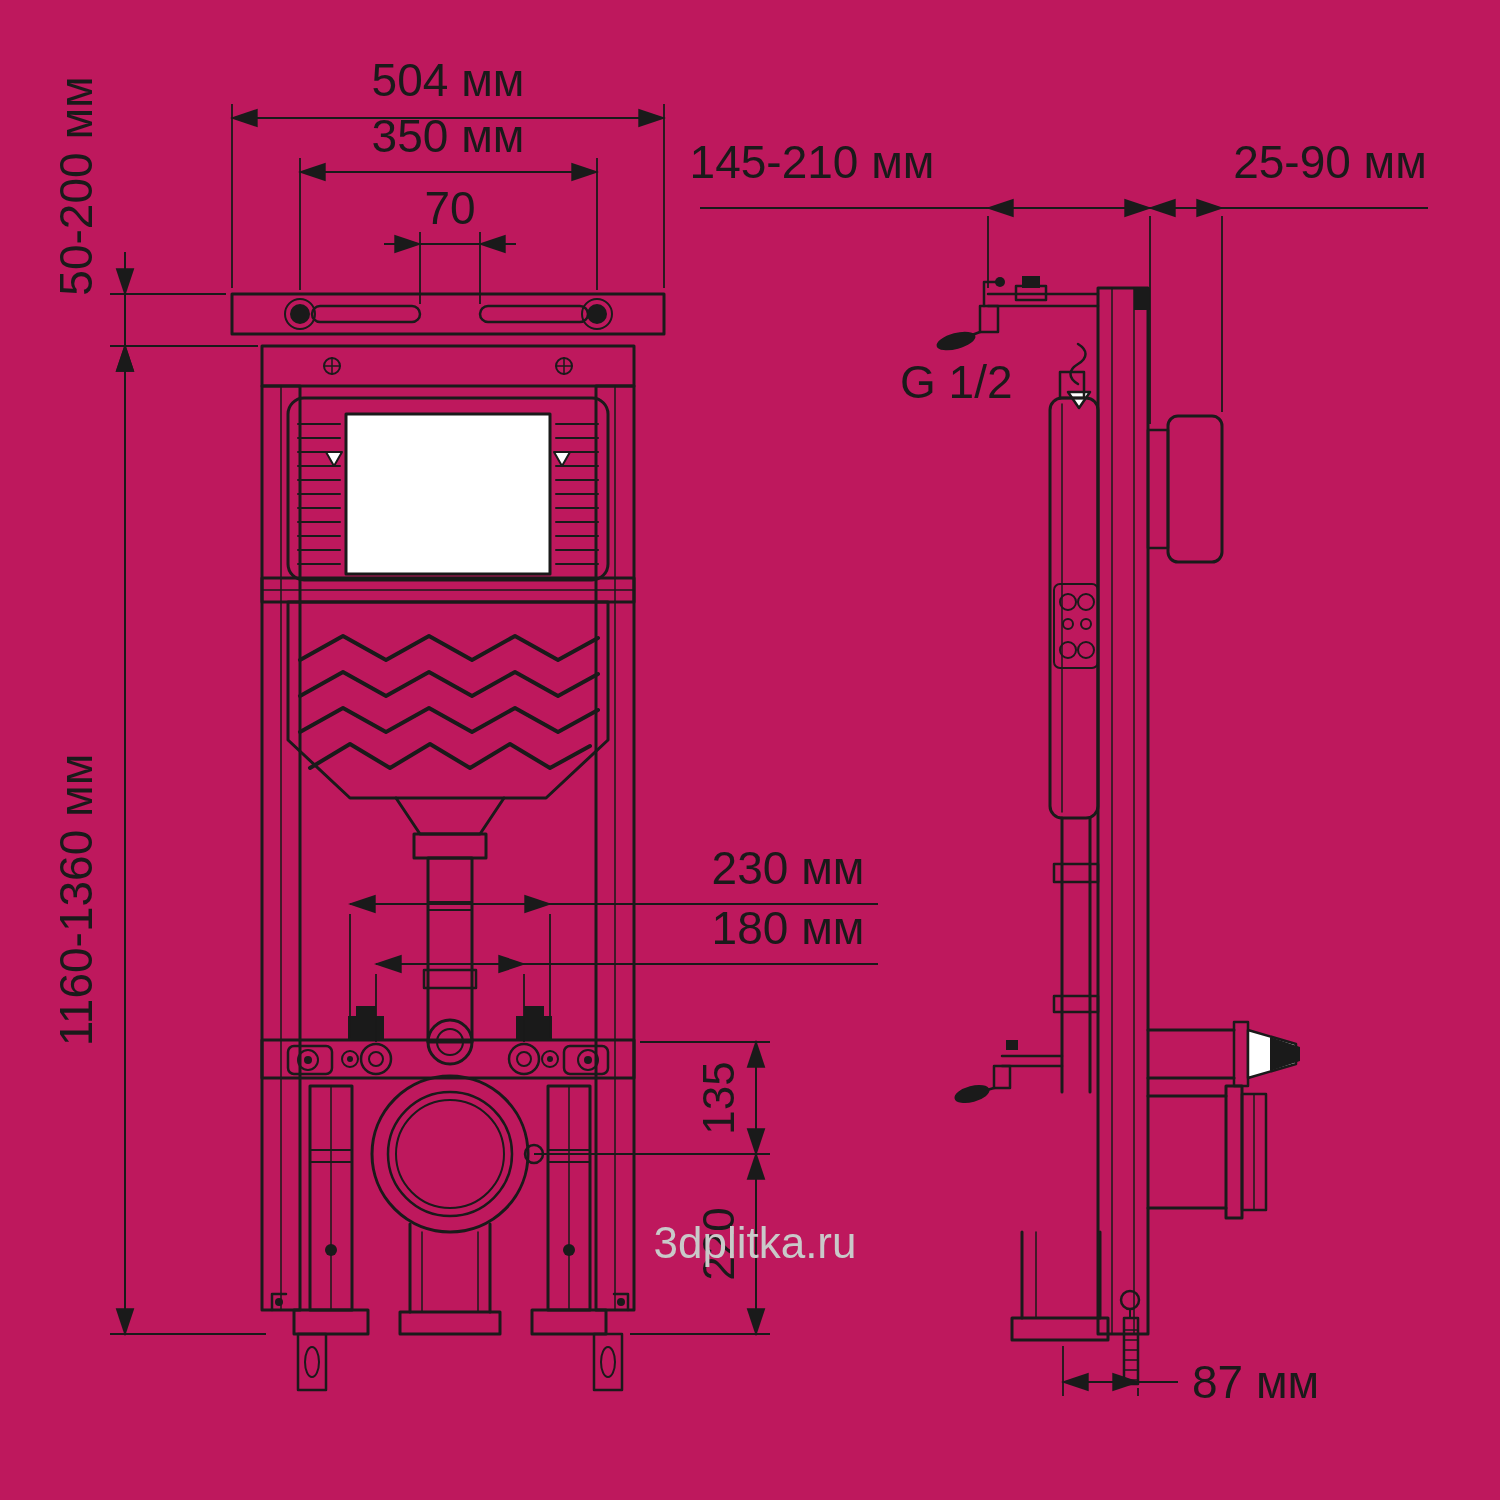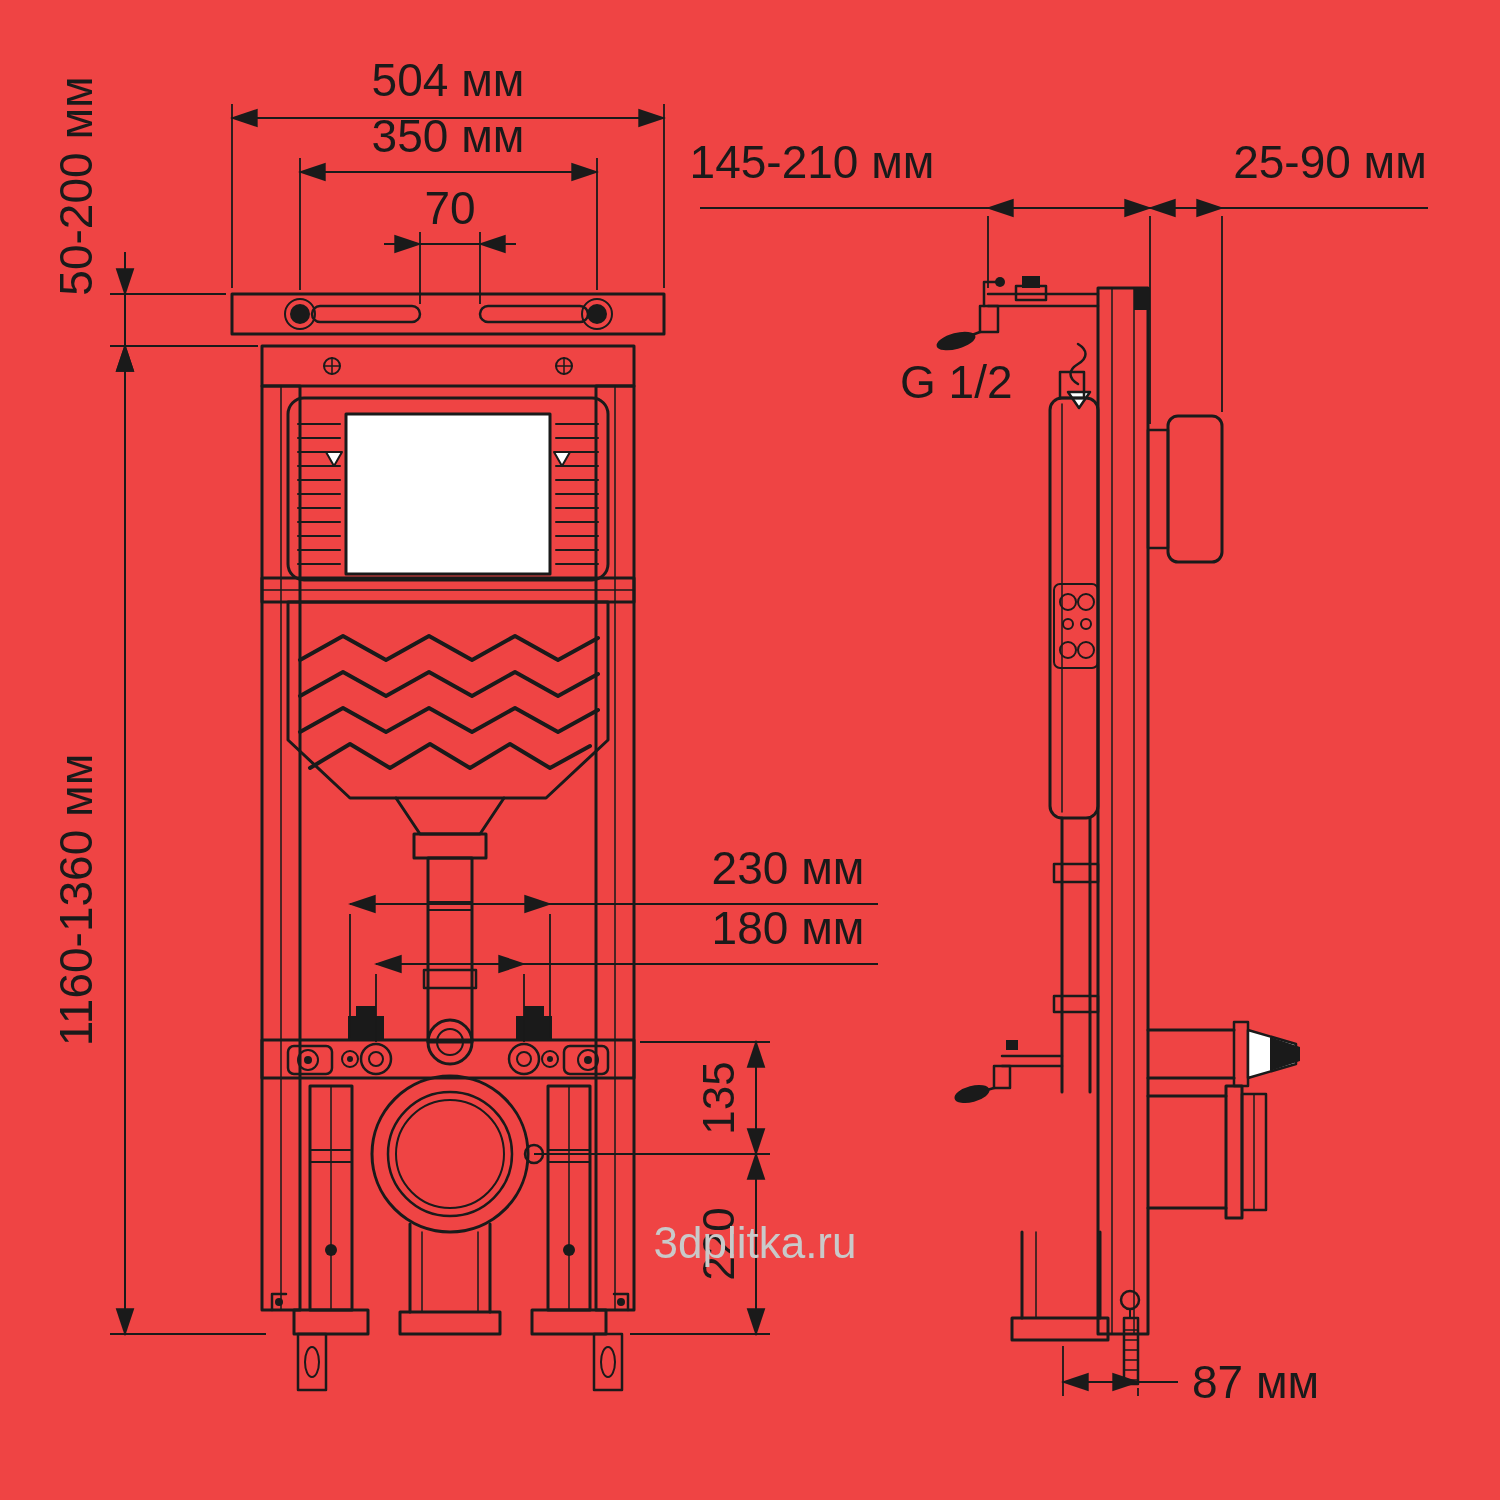--- a/index.html
+++ b/index.html
@@ -1,16 +1,16 @@
 <!DOCTYPE html>
 <html><head>
 <meta charset="utf-8">
 <style>
   html,body{margin:0;padding:0;background:#ffffff;}
-  .sheet{position:relative;width:1500px;height:1500px;background:#ef4444;overflow:hidden;}
+  .sheet{position:relative;width:1500px;height:1500px;background:#be185d;overflow:hidden;}
   svg{display:block;}
   text{font-family:"Liberation Sans",sans-serif;fill:#1a1a1a;}
   .dim-text{font-size:46px;}
   .dim-text-sm{font-size:44px;}
   .outline{stroke:#1a1a1a;fill:none;stroke-linecap:round;stroke-linejoin:round;}
   .sw4{stroke-width:4;} .sw3{stroke-width:3;} .sw25{stroke-width:2.5;}
   .sw2{stroke-width:2;} .sw15{stroke-width:1.5;}
   .fillblk{fill:#1a1a1a;stroke:none;}
   .fillwht{fill:#ffffff;}
   .dim{stroke:#1a1a1a;stroke-width:2;fill:none;}

